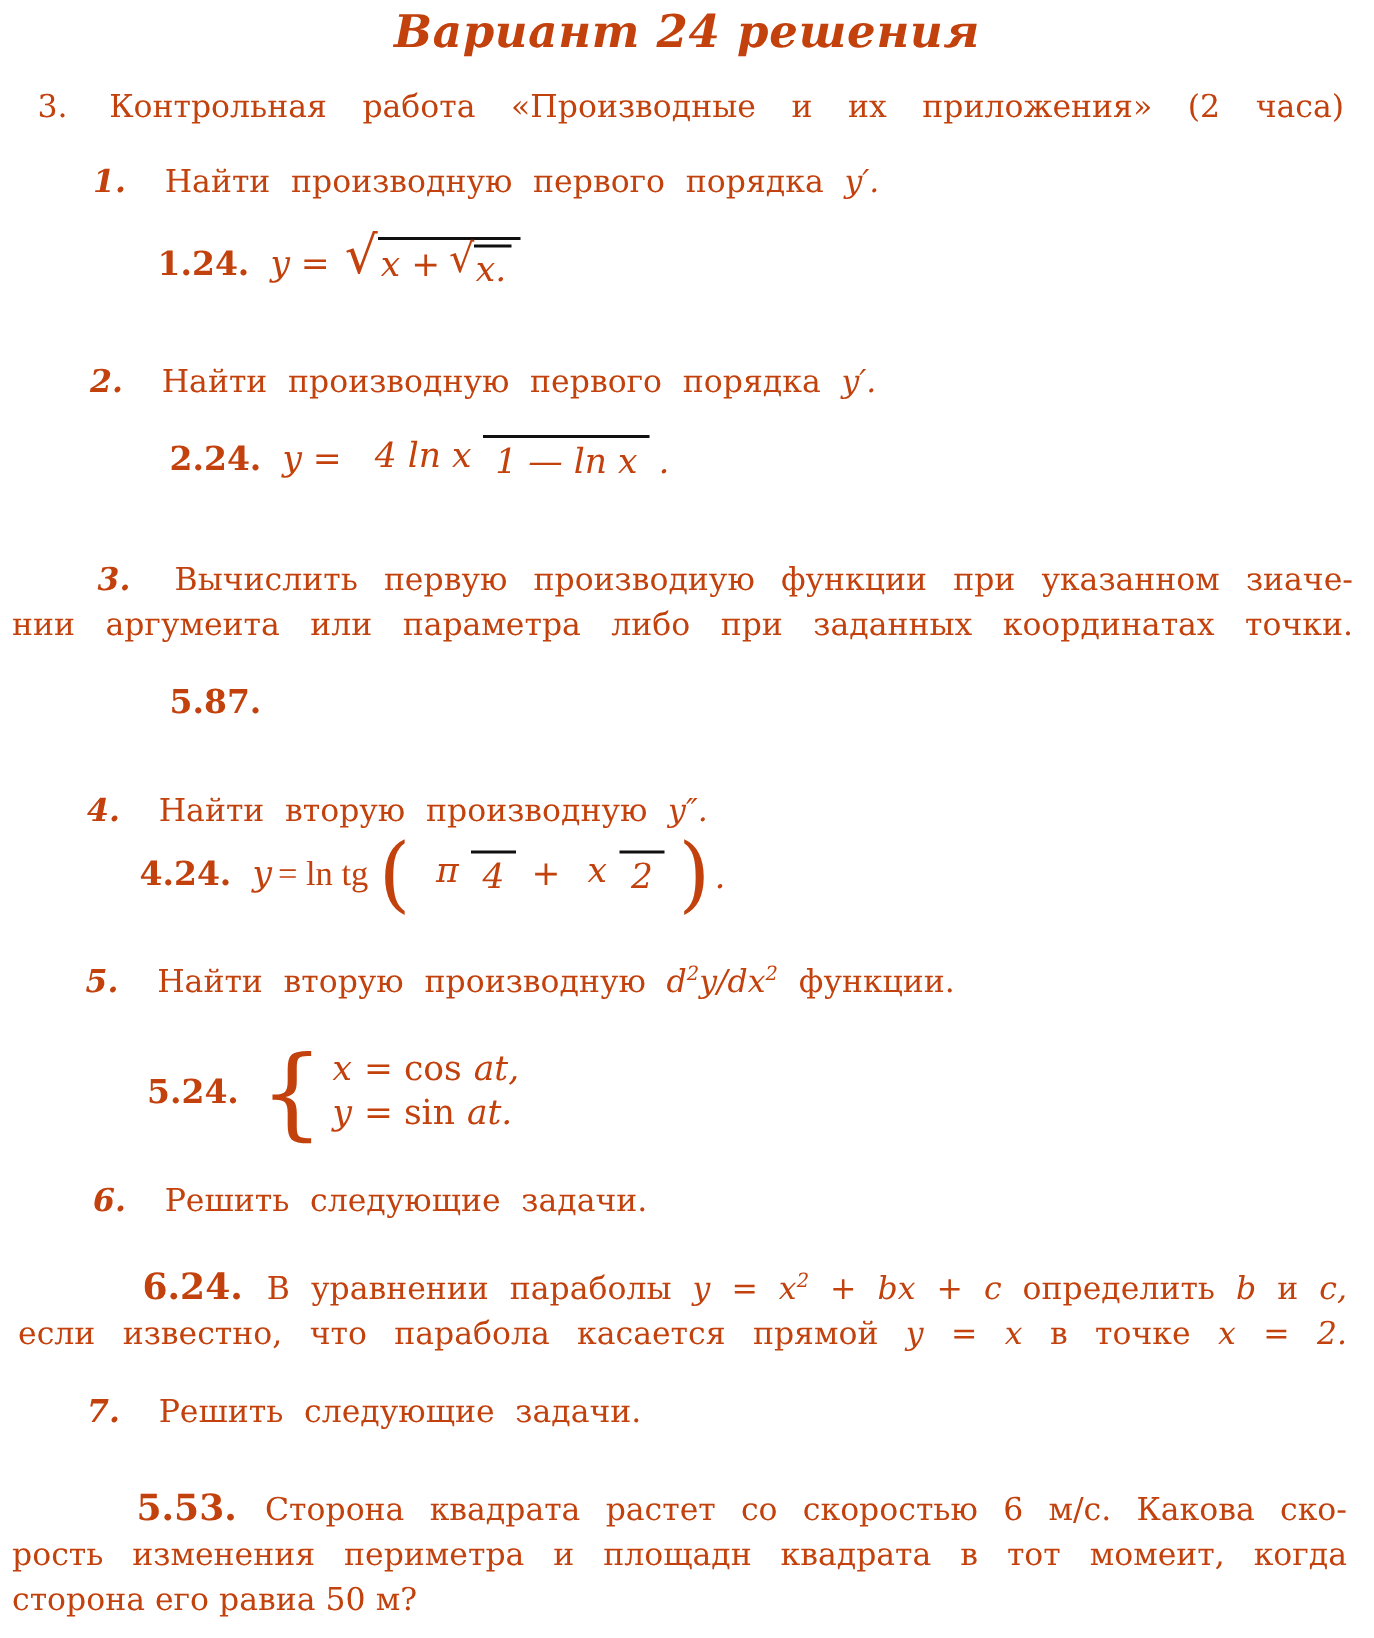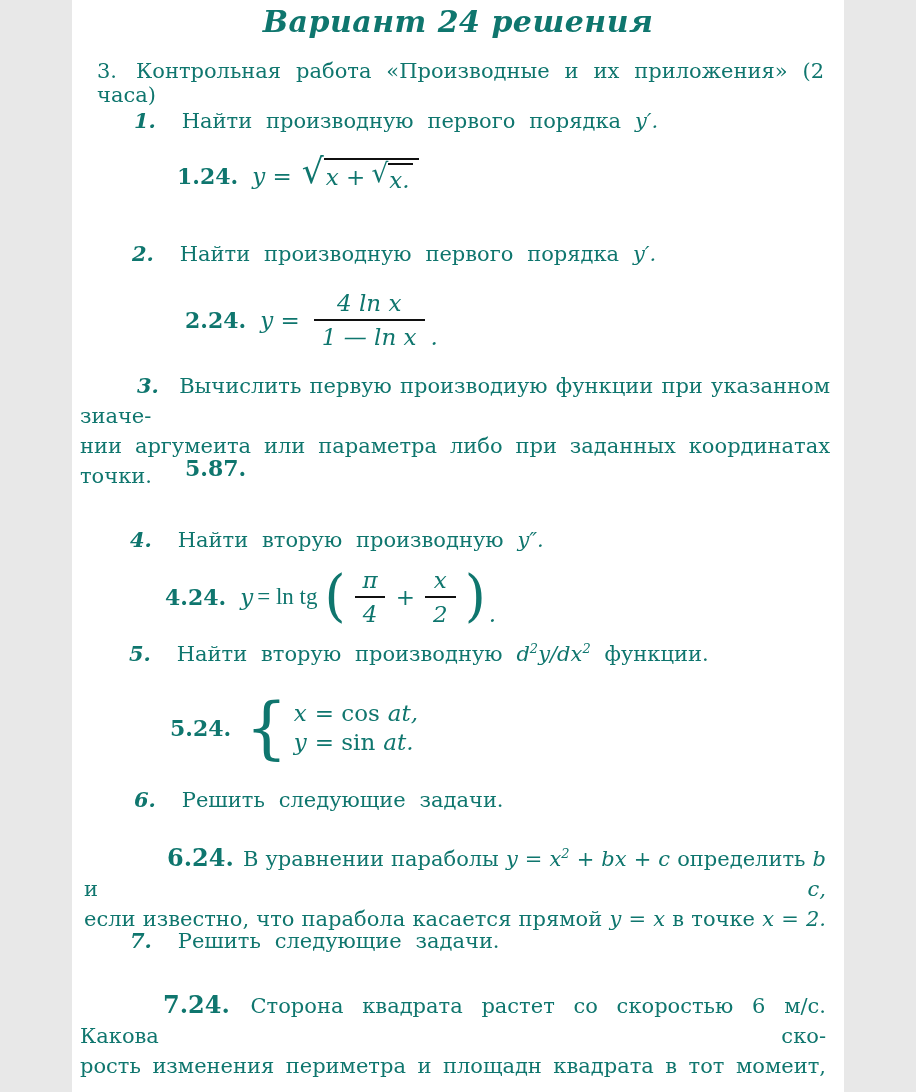--- a/index.html
+++ b/index.html
@@ -1,22 +1,22 @@
 <!DOCTYPE html>
 <html><head>
 <meta charset="utf-8">
 <style>
   html,body { margin:0; padding:0; }
   body { background:#e8e8e8; }
   .doc {
     position:relative;
-    width:772px; height:1092px;
+    width:916px; height:1092px;
     margin:0 auto;
     background:#ffffff;
-    color:#0f766e;
+    color:#c2410c;
     font-family:"DejaVu Serif","Liberation Serif",serif;
     overflow:hidden;
   }
   .abs { position:absolute; }
   .title {
     top:4px; left:0; width:100%;
     text-align:center;
     font-size:30px; font-weight:bold; font-style:italic;
     letter-spacing:0.5px;
   }
@@ -46,21 +46,21 @@
   .flabel { font-weight:bold; font-size:22px; margin-right:14px; }
   .mlhs { margin-right:8px; }
   
   .sqrt { display:inline-flex; align-items:flex-start; margin-left:2px; }
   .radsign { font-style:normal; font-size:1.5em; line-height:1.05; transform:translateY(-0.14em); }
   .radicand { border-top:2.5px solid #101010; padding:3px 6px 0 2px; display:inline-block; }
   .sqrt.inner { margin-left:6px; }
   .sqrt.inner .radsign { font-size:1.15em; line-height:1.0; transform:translateY(-0.1em); }
   .sqrt.inner .radicand { border-top-width:2px; padding:2px 3px 0 1px; }
   
-  .frac { display:inline-flex; flex-direction:column; align-items:center; margin:0 6px; }
+  .frac { display:inline-flex; align-items:center; margin:0 6px; }
   .fnum { padding:0 8px 3px; }
   .fden { border-top:2.5px solid #101010; padding:3px 8px 0; }
   .ftail { align-self:flex-end; }
   
   .bigparen { font-style:normal; font-size:2.35em; font-weight:400; line-height:0; margin:0 3px; transform:scaleY(1.02); }
   .bigbrace { font-style:normal; font-size:2.9em; font-weight:400; line-height:0; margin-right:6px; }
   .sys { display:flex; flex-direction:column; gap:3px; font-size:23px; }
   .sysrow { display:flex; align-items:baseline; gap:8px; }
   
   .para { font-size:21px; }
@@ -205,21 +205,21 @@
     </div>
   </div>
 
   <div class="abs item" style="top:928px; left:58px;">
     <span class="inum">7.</span>
     <span>Решить следующие задачи.</span>
   </div>
 
   <div class="abs para" style="top:990px; left:8px; right:18px;">
     <div class="line indent1">
-      <span class="flabel">7.24.</span>
+      <span class="flabel">5.53.</span>
       <span>Сторона квадрата растет со скоростью 6 м/с. Какова ско-</span>
     </div>
     <div class="line">
       <span>рость изменения периметра и площадн квадрата в тот момеит, когда</span>
     </div>
     <div class="line last">
       <span>сторона его равиа 50 м?</span>
     </div>
   </div>
 

